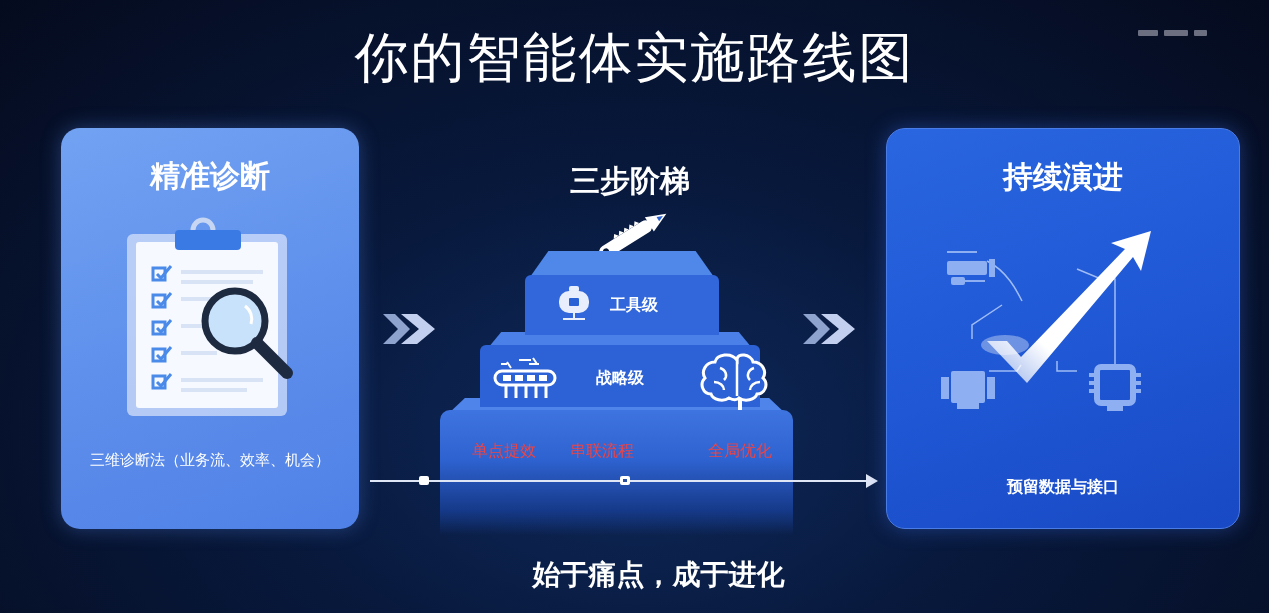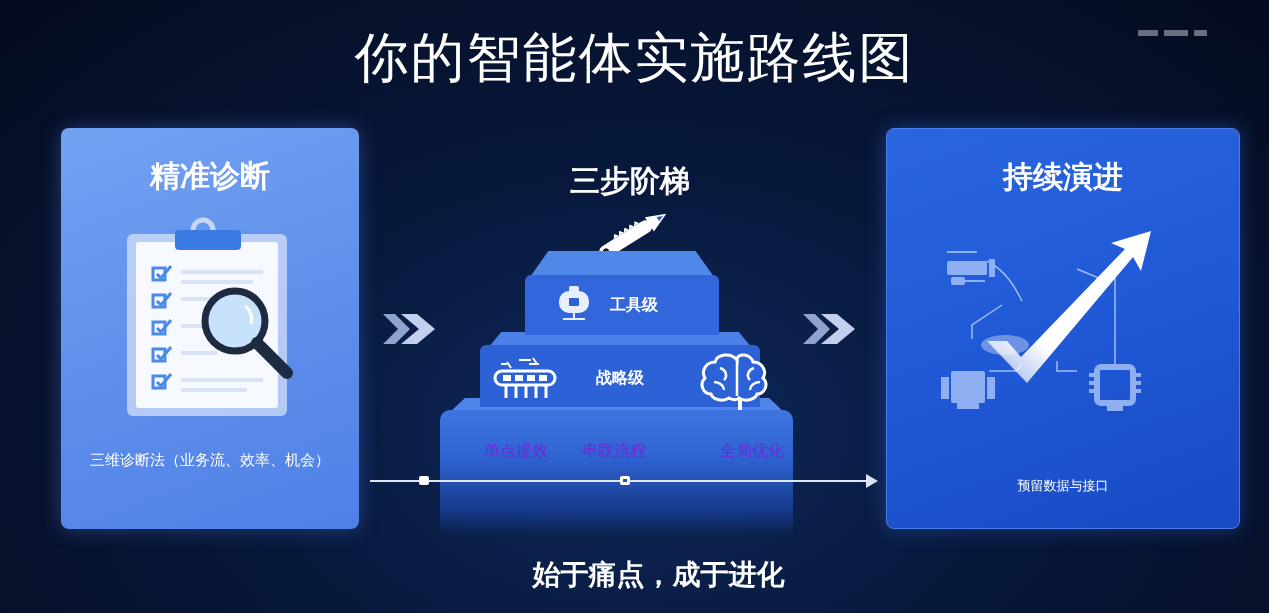--- a/index.html
+++ b/index.html
@@ -2,35 +2,35 @@
 <html><head>
 <meta charset="utf-8">
 <style>
   html,body{margin:0;padding:0;}
   body{width:1269px;height:613px;overflow:hidden;position:relative;
     background:radial-gradient(ellipse at 50% 70%, #0f2a5c 0%, #08193d 40%, #050b1e 100%);
     font-family:"DejaVu Sans","Liberation Sans",sans-serif;color:#fff;}
   .title{position:absolute;left:0;right:0;top:22px;text-align:center;font-size:54px;font-weight:normal;letter-spacing:2px;}
   .dashes{position:absolute;left:1138px;top:30px;display:flex;gap:6px;}
   .dashes span{display:block;height:6px;background:#6b6f80;border-radius:1px;}
-  .card{position:absolute;border-radius:8px;box-sizing:border-box;}
+  .card{position:absolute;border-radius:19px;box-sizing:border-box;}
   .card-left{left:61px;top:128px;width:298px;height:401px;background:linear-gradient(160deg,#72a2f2 0%,#5f90ec 50%,#4f80e6 100%);box-shadow:0 0 20px rgba(90,140,240,.35);}
   .card-right{left:886px;top:128px;width:354px;height:401px;background:linear-gradient(160deg,#2a66e0 0%,#1f57d4 55%,#1949c4 100%);border:1px solid #4a7ce8;box-shadow:0 0 20px rgba(60,110,230,.4);}
   .card h2{position:absolute;left:0;right:0;top:28px;margin:0;text-align:center;font-size:30px;font-weight:bold;}
   .card .cap{position:absolute;left:0;right:0;text-align:center;}
   .stair-title{position:absolute;left:520px;width:220px;top:161px;text-align:center;font-size:30px;font-weight:bold;}
   .step{position:absolute;box-sizing:border-box;}
   .step3{left:440px;top:410px;width:353px;height:125px;background:linear-gradient(180deg,#3e74e0 0%,#2e62d0 40%,#163a8a 80%,rgba(10,30,80,0) 100%);border-radius:10px 10px 0 0;}
   .step3-top{left:448px;top:398px;width:338px;height:16px;background:#4f84ea;clip-path:polygon(5% 0,95% 0,100% 100%,0 100%);}
   .step2{left:480px;top:345px;width:280px;height:62px;background:#2d62d6;border-radius:6px 6px 0 0;}
   .step2-top{left:488px;top:332px;width:264px;height:16px;background:#4a80e8;clip-path:polygon(5% 0,95% 0,100% 100%,0 100%);}
   .step1{left:525px;top:275px;width:194px;height:60px;background:#3167da;border-radius:6px 6px 0 0;}
   .step1-top{left:530px;top:251px;width:184px;height:26px;background:#5088ea;clip-path:polygon(10% 0,90% 0,100% 100%,0 100%);}
   .lbl{position:absolute;font-size:16px;font-weight:bold;}
-  .sublbl{position:absolute;font-size:16px;color:#6d28d9;margin-left:12px;}
+  .sublbl{position:absolute;font-size:16px;color:#ef4444;}
   .chev{position:absolute;}
   .timeline{position:absolute;left:370px;top:480px;width:500px;height:2px;background:#dfe6f5;}
   .arrowhead{position:absolute;left:866px;top:474px;width:0;height:0;border-left:12px solid #dfe6f5;border-top:7px solid transparent;border-bottom:7px solid transparent;}
   .node{position:absolute;width:10px;height:9px;background:#fff;border-radius:2px;top:476px;}
   .node.hollow{background:#fff;}
   .node.hollow::after{content:"";position:absolute;left:3px;top:3px;width:4px;height:3px;background:#2a4fa0;}
   .slogan{position:absolute;left:0;right:0;top:556px;text-align:center;font-size:28px;font-weight:bold;padding-left:48px;}
 </style>
 </head>
 <body>
@@ -175,16 +175,16 @@
       <rect x="170" y="146" width="36" height="36" rx="4" fill="none" stroke="#8eb0f3" stroke-width="6"></rect>
       <rect x="162" y="152" width="6" height="4"></rect>
         <rect x="162" y="160" width="6" height="4"></rect>
         <rect x="162" y="168" width="6" height="4"></rect>
       <rect x="208" y="152" width="6" height="4"></rect>
         <rect x="208" y="160" width="6" height="4"></rect>
         <rect x="208" y="168" width="6" height="4"></rect>
       <rect x="180" y="184" width="16" height="6"></rect>
     </g>
   </svg>
-  <div class="cap" style="top:348px;font-size:13px;font-weight:normal">预留数据与接口</div>
+  <div class="cap" style="top:348px;font-size:16px;font-weight:bold">预留数据与接口</div>
 </div>
 
 <div class="slogan">始于痛点，成于进化</div>
 
 </body></html>

